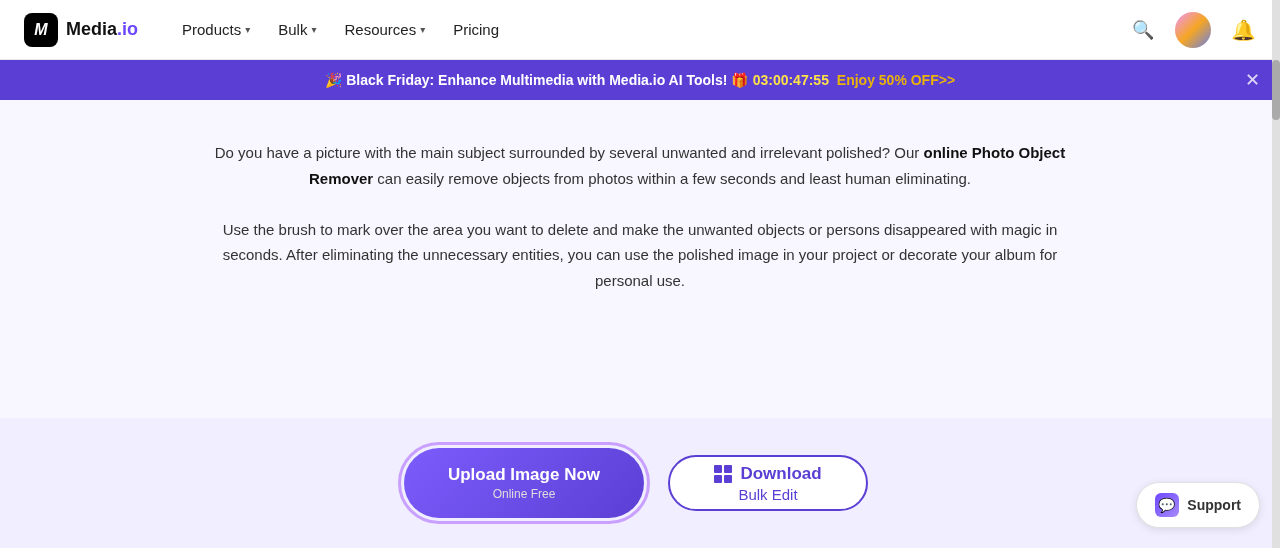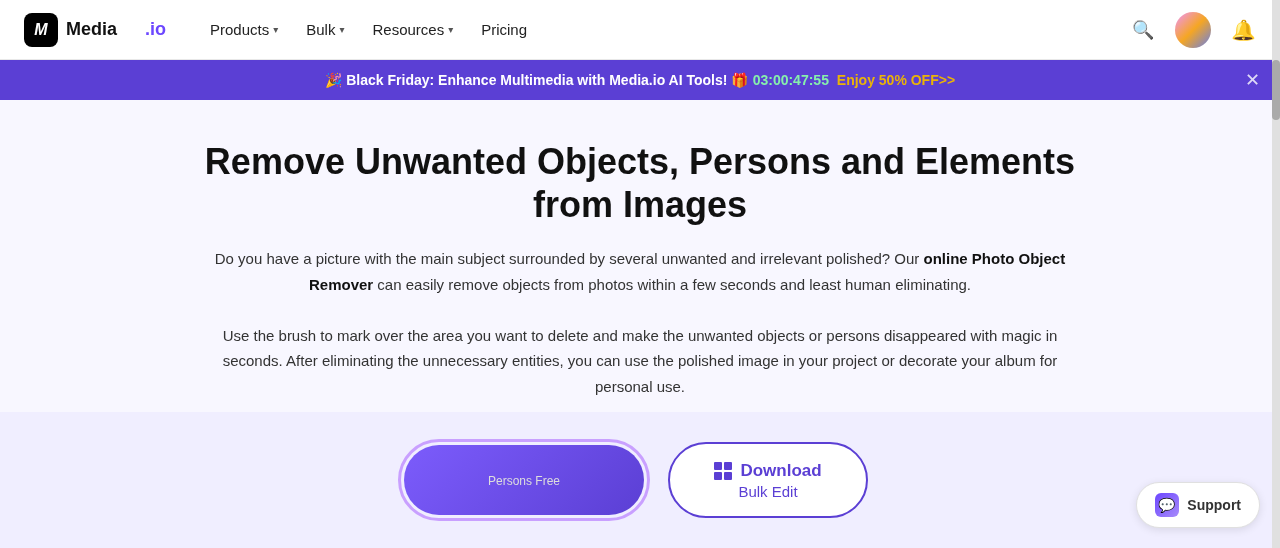--- a/index.html
+++ b/index.html
@@ -52,21 +52,21 @@
       color: #fff;
       font-weight: 900;
       font-size: 16px;
       font-style: italic;
     }
     .logo-text {
       font-size: 18px;
       font-weight: 700;
       color: #111;
     }
-    .logo-text span { color: #6c47ff; margin-left: 28px; }
+    .logo-text span { color: #6c47ff; }
     .nav-items {
       display: flex;
       align-items: flex-start;
       gap: 4px;
       flex: 1;
     }
     .nav-item {
       display: flex;
       align-items: center;
       gap: 4px;
@@ -113,21 +113,21 @@
       font-size: 14px;
       position: relative;
       display: flex;
       align-items: center;
       justify-content: center;
       gap: 6px;
     }
     .banner-text strong { font-weight: 700; }
     .banner-timer {
       font-weight: 700;
-      color: #86efac;
+      color: #fde047;
     }
     .banner-cta {
       color: #eab308;
       font-weight: 700;
       cursor: pointer;
       margin-left: 4px;
     }
     .banner-close {
       position: absolute;
       right: 20px;
@@ -203,21 +203,21 @@
       color: #ddd;
       margin-top: 2px;
     }
     .btn-download {
       background: #fff;
       color: #5b3fd4;
       border: 2px solid #5b3fd4;
       border-radius: 50px;
       padding: 0;
       width: 200px;
-      height: 76px;
+      height: 56px;
       cursor: pointer;
       display: flex;
       flex-direction: column;
       align-items: center;
       justify-content: center;
     }
     .btn-download-top {
       display: flex;
       align-items: center;
       gap: 8px;
@@ -314,31 +314,31 @@
     <span>🎉</span>
     <strong>Black Friday: Enhance Multimedia with Media.io AI Tools!</strong>
     <span>🎁</span>
     <span class="banner-timer">03:00:47:55</span>
     <span class="banner-cta">Enjoy 50% OFF&gt;&gt;</span>
   </span>
   <span class="banner-close">✕</span>
 </div>
 
 <div class="main-content">
-  <h1 class="hero-title">Remove Unwanted Objects, Persons and Elements from Images</h1>
   <p class="hero-desc">
     <span>Do you have a picture with the main subject surrounded by several unwanted and irrelevant polished? Our </span><strong>online Photo Object Remover</strong><span> can easily remove objects from photos within a few seconds and least human eliminating.</span>
     <br><br>
     <span>Use the brush to mark over the area you want to delete and make the unwanted objects or persons disappeared with magic in seconds. After eliminating the unnecessary entities, you can use the polished image in your project or decorate your album for personal use.</span>
   </p>
 </div>
 
 <div class="cta-section">
   <button class="btn-upload">
-    <span class="btn-upload-sub">Persons Free</span>
+    <span class="btn-upload-main">Upload Image Now</span>
+    <span class="btn-upload-sub">Online Free</span>
   </button>
   <button class="btn-download">
     <div class="btn-download-top">
       <div class="windows-icon">
         <span></span>
           <span></span>
           <span></span>
           <span></span>
       </div>
       <span>Download</span>

